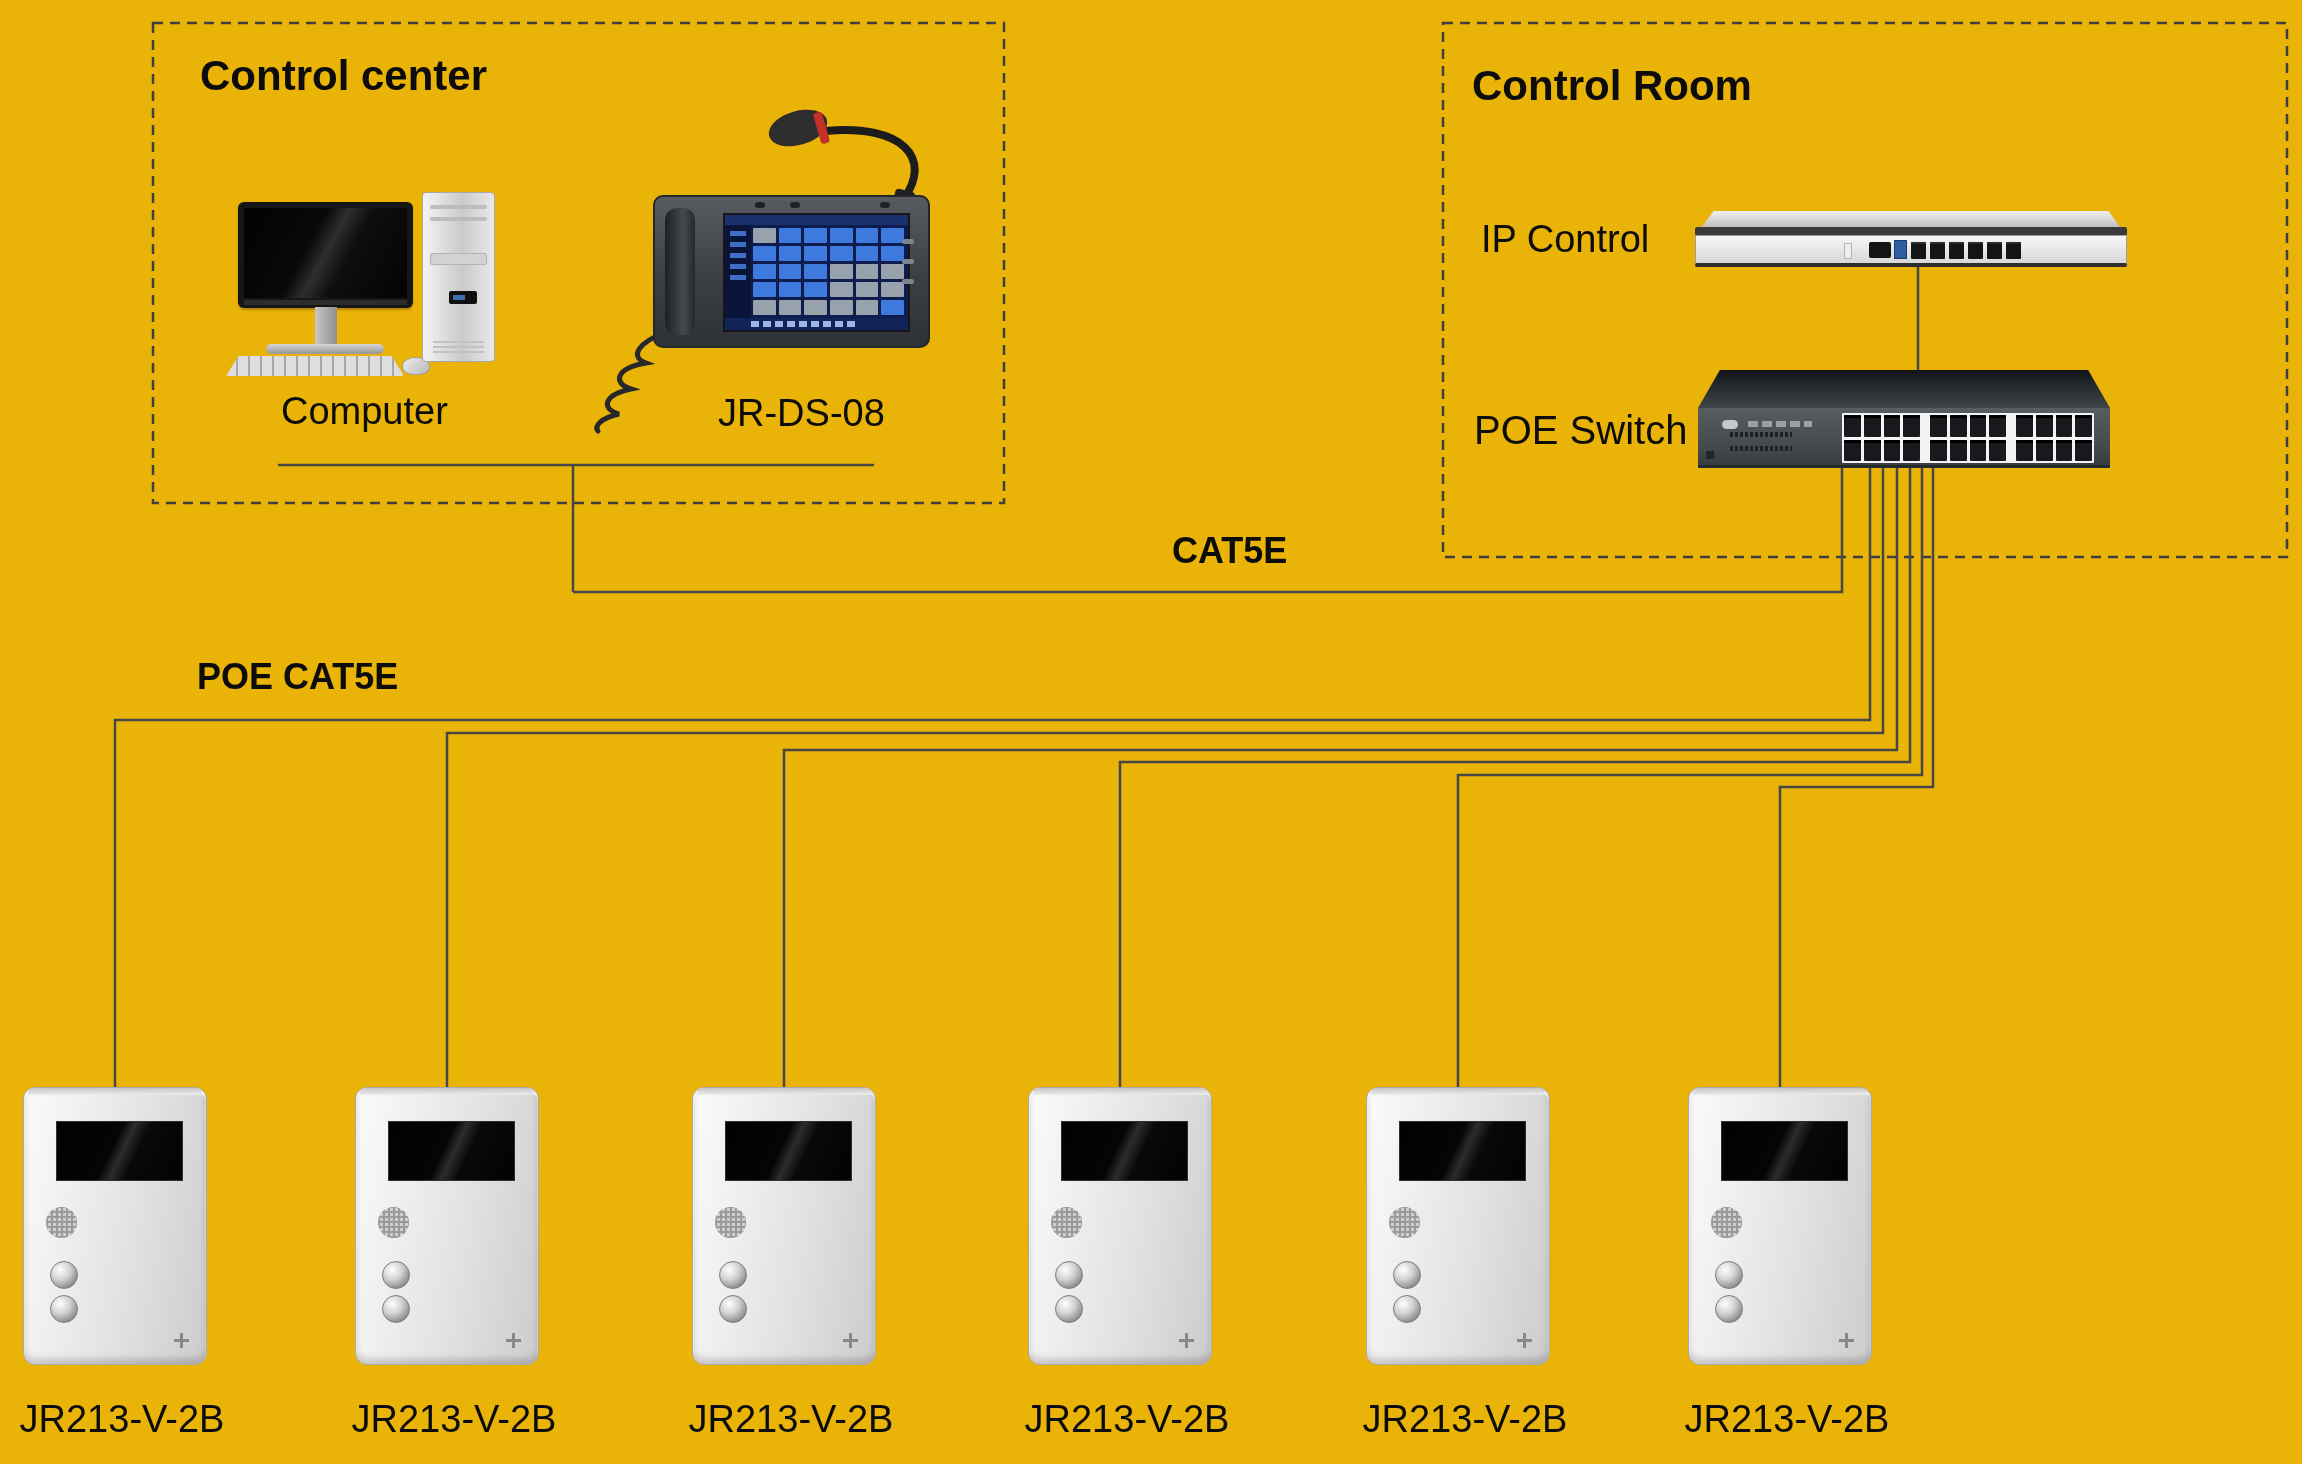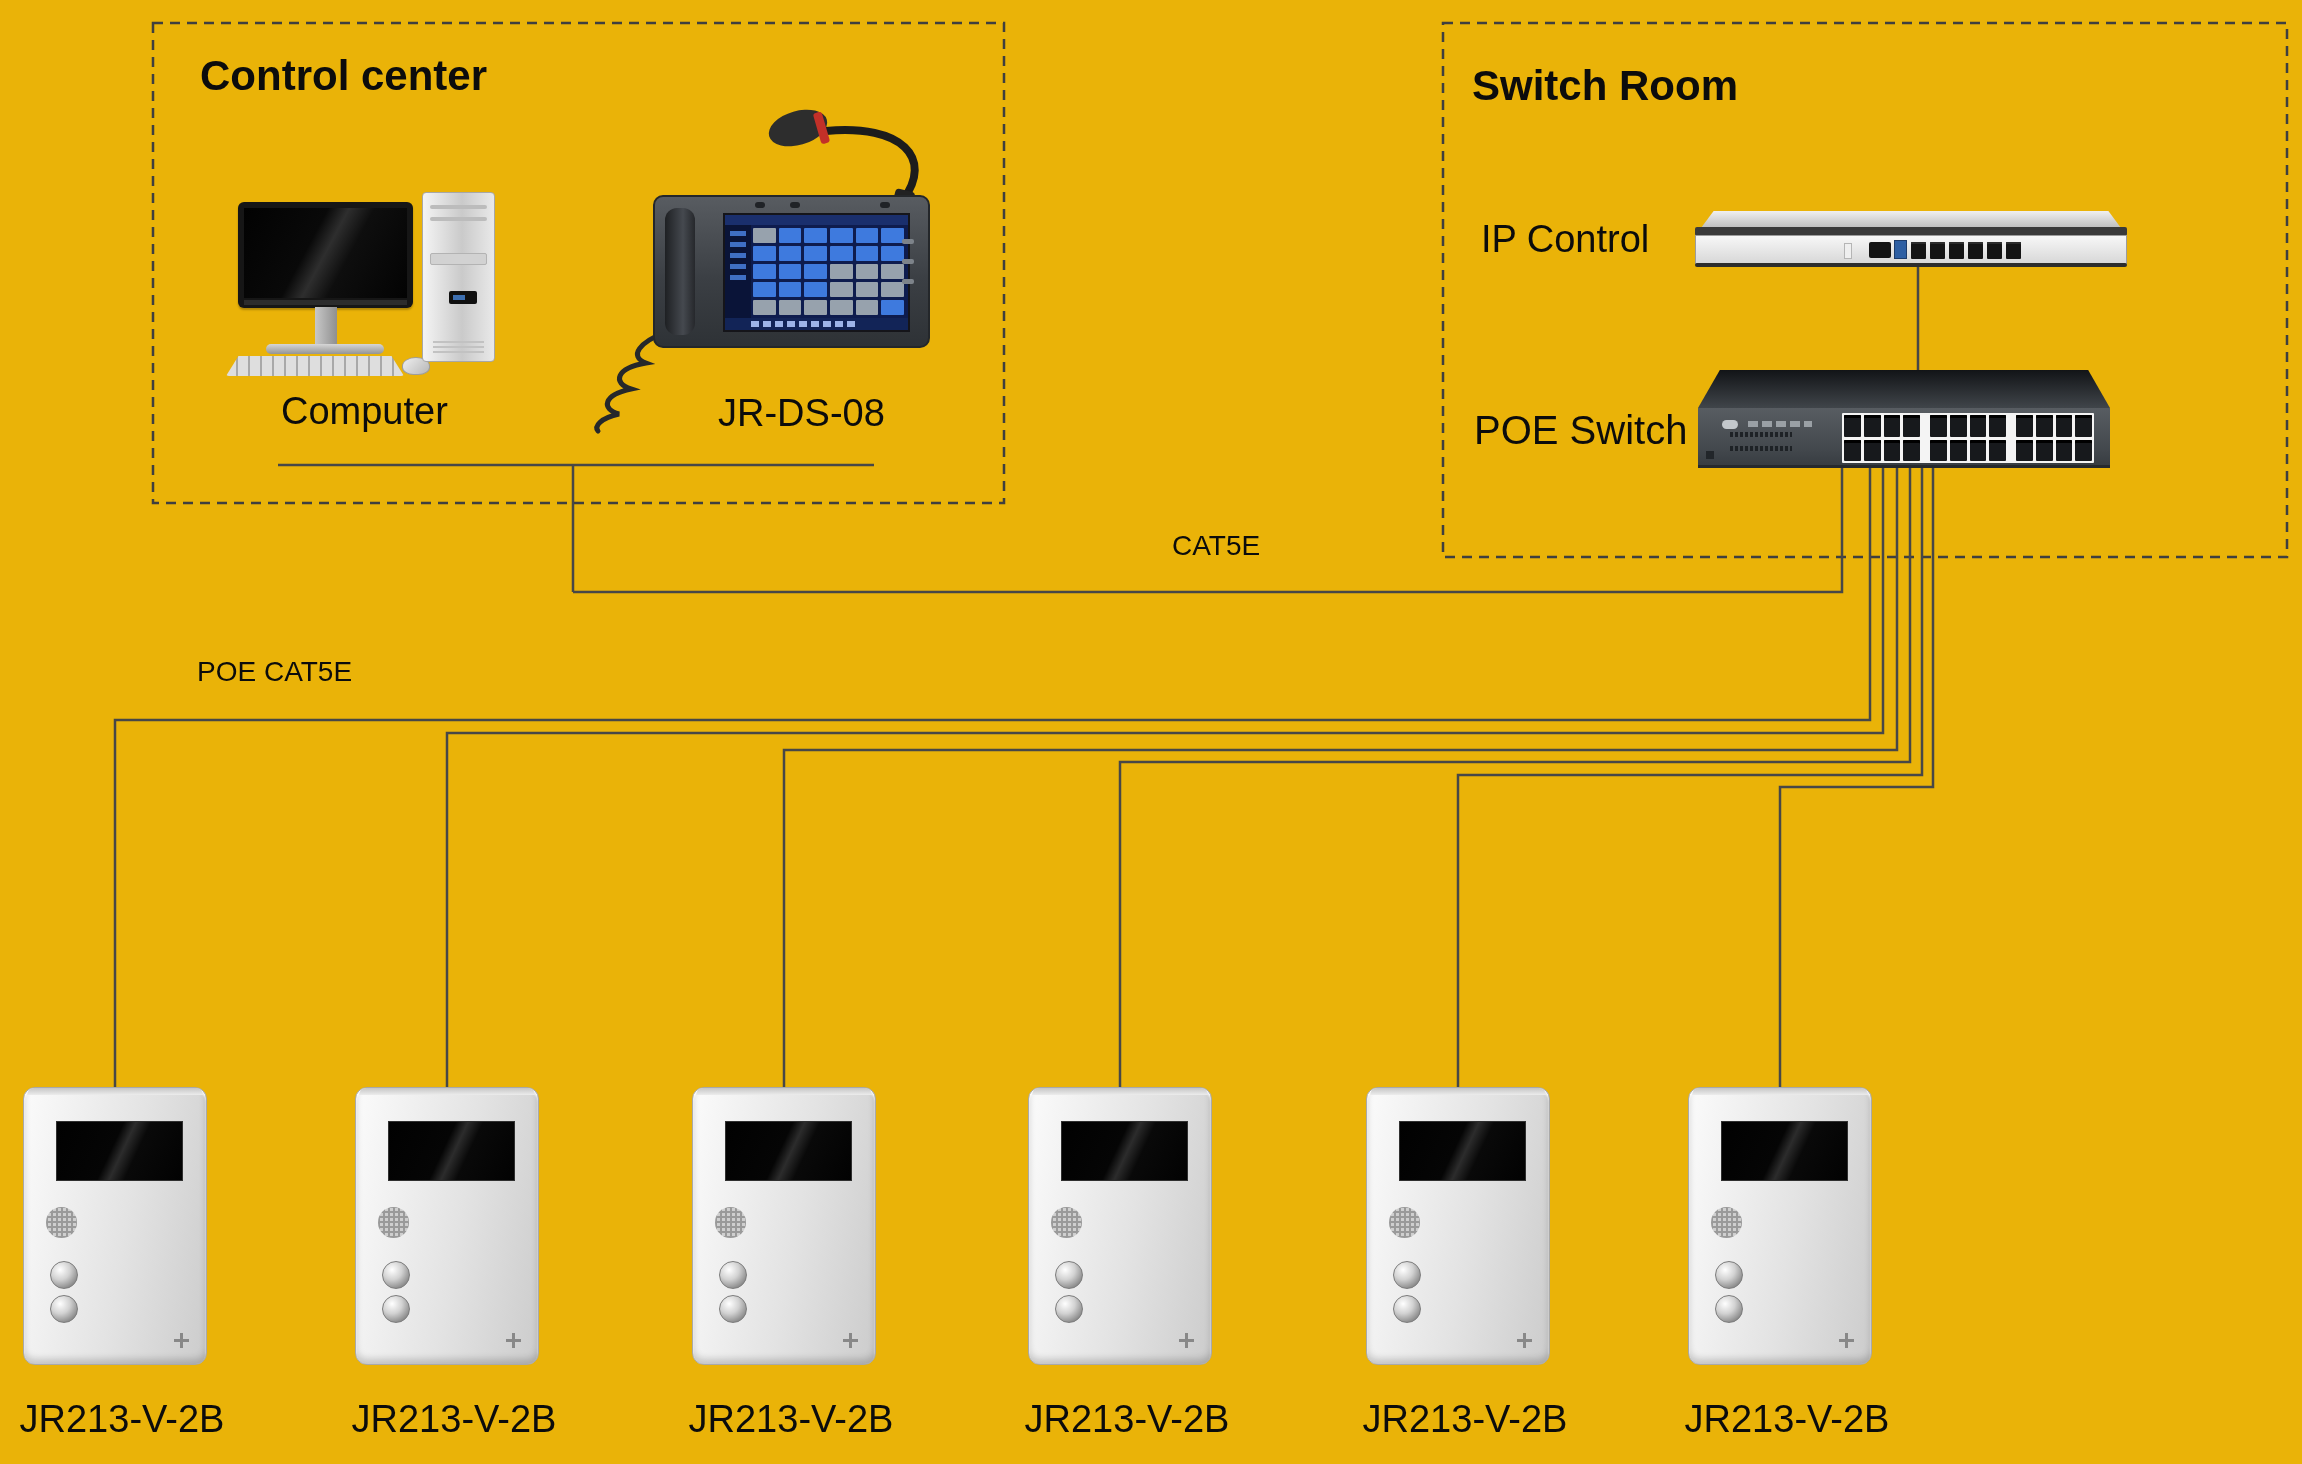--- a/index.html
+++ b/index.html
@@ -3,21 +3,21 @@
 <meta charset="utf-8">
 <style>
   html,body{margin:0;padding:0;background:#ffffff;}
   #canvas{position:relative;width:2302px;height:1464px;background:#eab308;overflow:hidden;
           font-family:"Liberation Sans",sans-serif;}
   #wires{position:absolute;left:0;top:0;z-index:1;}
   .dev{position:absolute;z-index:2;}
   .lbl{position:absolute;z-index:3;color:#0c0c0c;white-space:nowrap;}
   .title{font-weight:bold;font-size:42px;}
   .devlbl{font-size:38px;}
-  .linklbl{font-size:28px;}
+  .linklbl{font-size:36px;font-weight:bold;}
 
   
   .t-control{left:200px;top:52px;}
   .t-server{left:1472px;top:62px;}
   .l-computer{left:281px;top:390px;}
   .l-console{left:718px;top:392px;}
   .l-ipserver{left:1481px;top:218px;font-size:38px;}
   .l-poeswitch{left:1474px;top:408px;font-size:40px;}
   .l-cat5e{left:1172px;top:530px;}
   .l-poecat5e{left:197px;top:656px;text-align:right;}
@@ -150,21 +150,21 @@
 
     <path d="M903,200 C934,158 902,124 826,131" fill="none" stroke="#1c1c1c" stroke-width="8" stroke-linecap="round"></path>
     <rect x="893" y="190" width="20" height="24" rx="4" fill="#222" transform="rotate(14 903 202)"></rect>
     <ellipse cx="798" cy="128" rx="30" ry="17" transform="rotate(-16 798 128)" fill="#2d2d2d"></ellipse>
     <rect x="817" y="112" width="9" height="32" rx="3" transform="rotate(-16 821 128)" fill="#c23028"></rect>
 
     <path d="M666,332 c-26,10 -38,24 -20,31 c-30,5 -34,20 -15,26 c-28,6 -30,20 -12,25 c-18,4 -25,12 -21,17" fill="none" stroke="#26282b" stroke-width="5" stroke-linecap="round"></path>
   </svg>
 
   <div class="lbl title t-control">Control center</div>
-  <div class="lbl title t-server">Switch Room</div>
+  <div class="lbl title t-server">Control Room</div>
   <div class="lbl devlbl l-computer">Computer</div>
   <div class="lbl devlbl l-console">JR-DS-08</div>
   <div class="lbl l-ipserver">IP Control</div>
   <div class="lbl l-poeswitch">POE Switch</div>
   <div class="lbl linklbl l-cat5e">CAT5E</div>
   <div class="lbl linklbl l-poecat5e">POE CAT5E</div>
 
   <div class="dev monitor">
     <div class="scr"></div>
     <div class="chin"></div>

